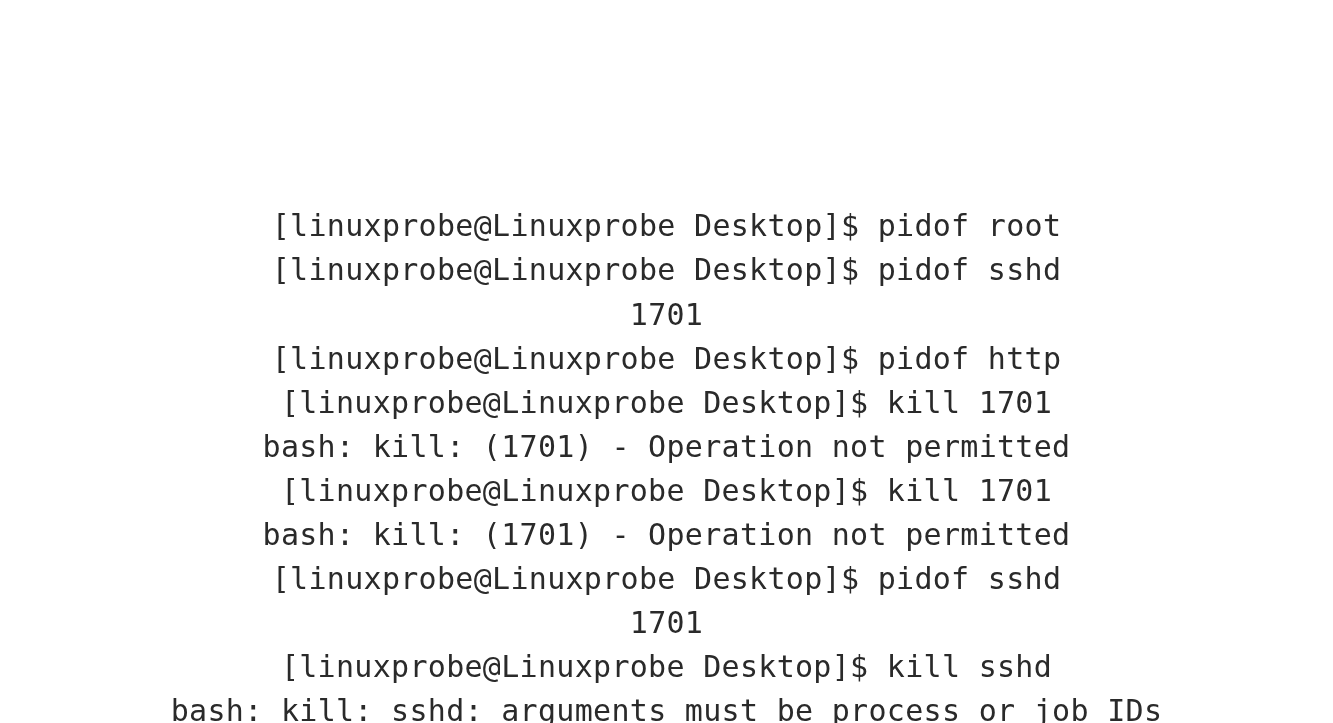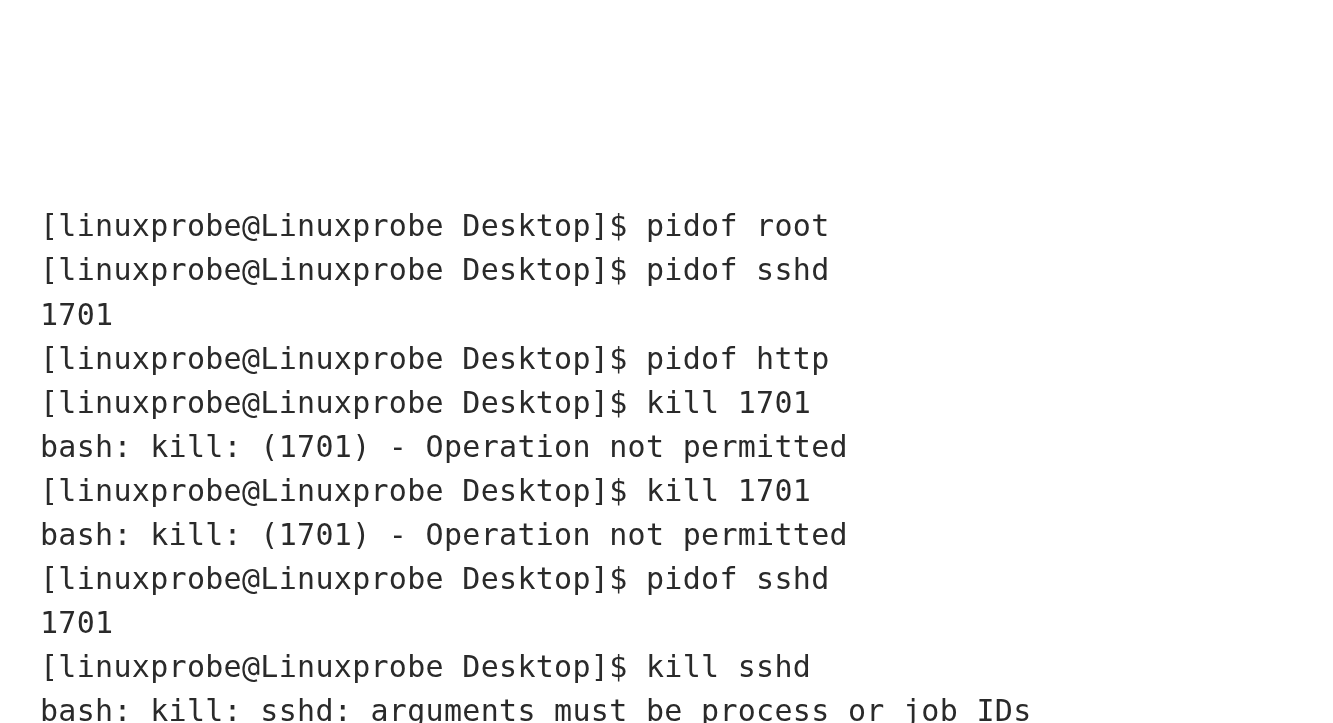--- a/index.html
+++ b/index.html
@@ -15,20 +15,21 @@
       color: #2a2a2a;
       padding: 28px 40px;
       white-space: pre;
       letter-spacing: 0.3px;
     }
     .terminal {
       display: block;
     }
     .line {
       display: block;
+      text-align: center;
     }
   </style>
 </head>
 <body>
 
 
 
 <div class="terminal"><span class="line"><span>[linuxprobe@Linuxprobe Desktop]$ </span><span>pidof root</span></span><span class="line"><span>[linuxprobe@Linuxprobe Desktop]$ </span><span>pidof sshd</span></span><span class="line"><span>1701</span></span><span class="line"><span>[linuxprobe@Linuxprobe Desktop]$ </span><span>pidof http</span></span><span class="line"><span>[linuxprobe@Linuxprobe Desktop]$ </span><span>kill 1701</span></span><span class="line"><span>bash: kill: (1701) - Operation not permitted</span></span><span class="line"><span>[linuxprobe@Linuxprobe Desktop]$ </span><span>kill 1701</span></span><span class="line"><span>bash: kill: (1701) - Operation not permitted</span></span><span class="line"><span>[linuxprobe@Linuxprobe Desktop]$ </span><span>pidof sshd</span></span><span class="line"><span>1701</span></span><span class="line"><span>[linuxprobe@Linuxprobe Desktop]$ </span><span>kill sshd</span></span><span class="line"><span>bash: kill: sshd: arguments must be process or job IDs</span></span></div>
 
 

